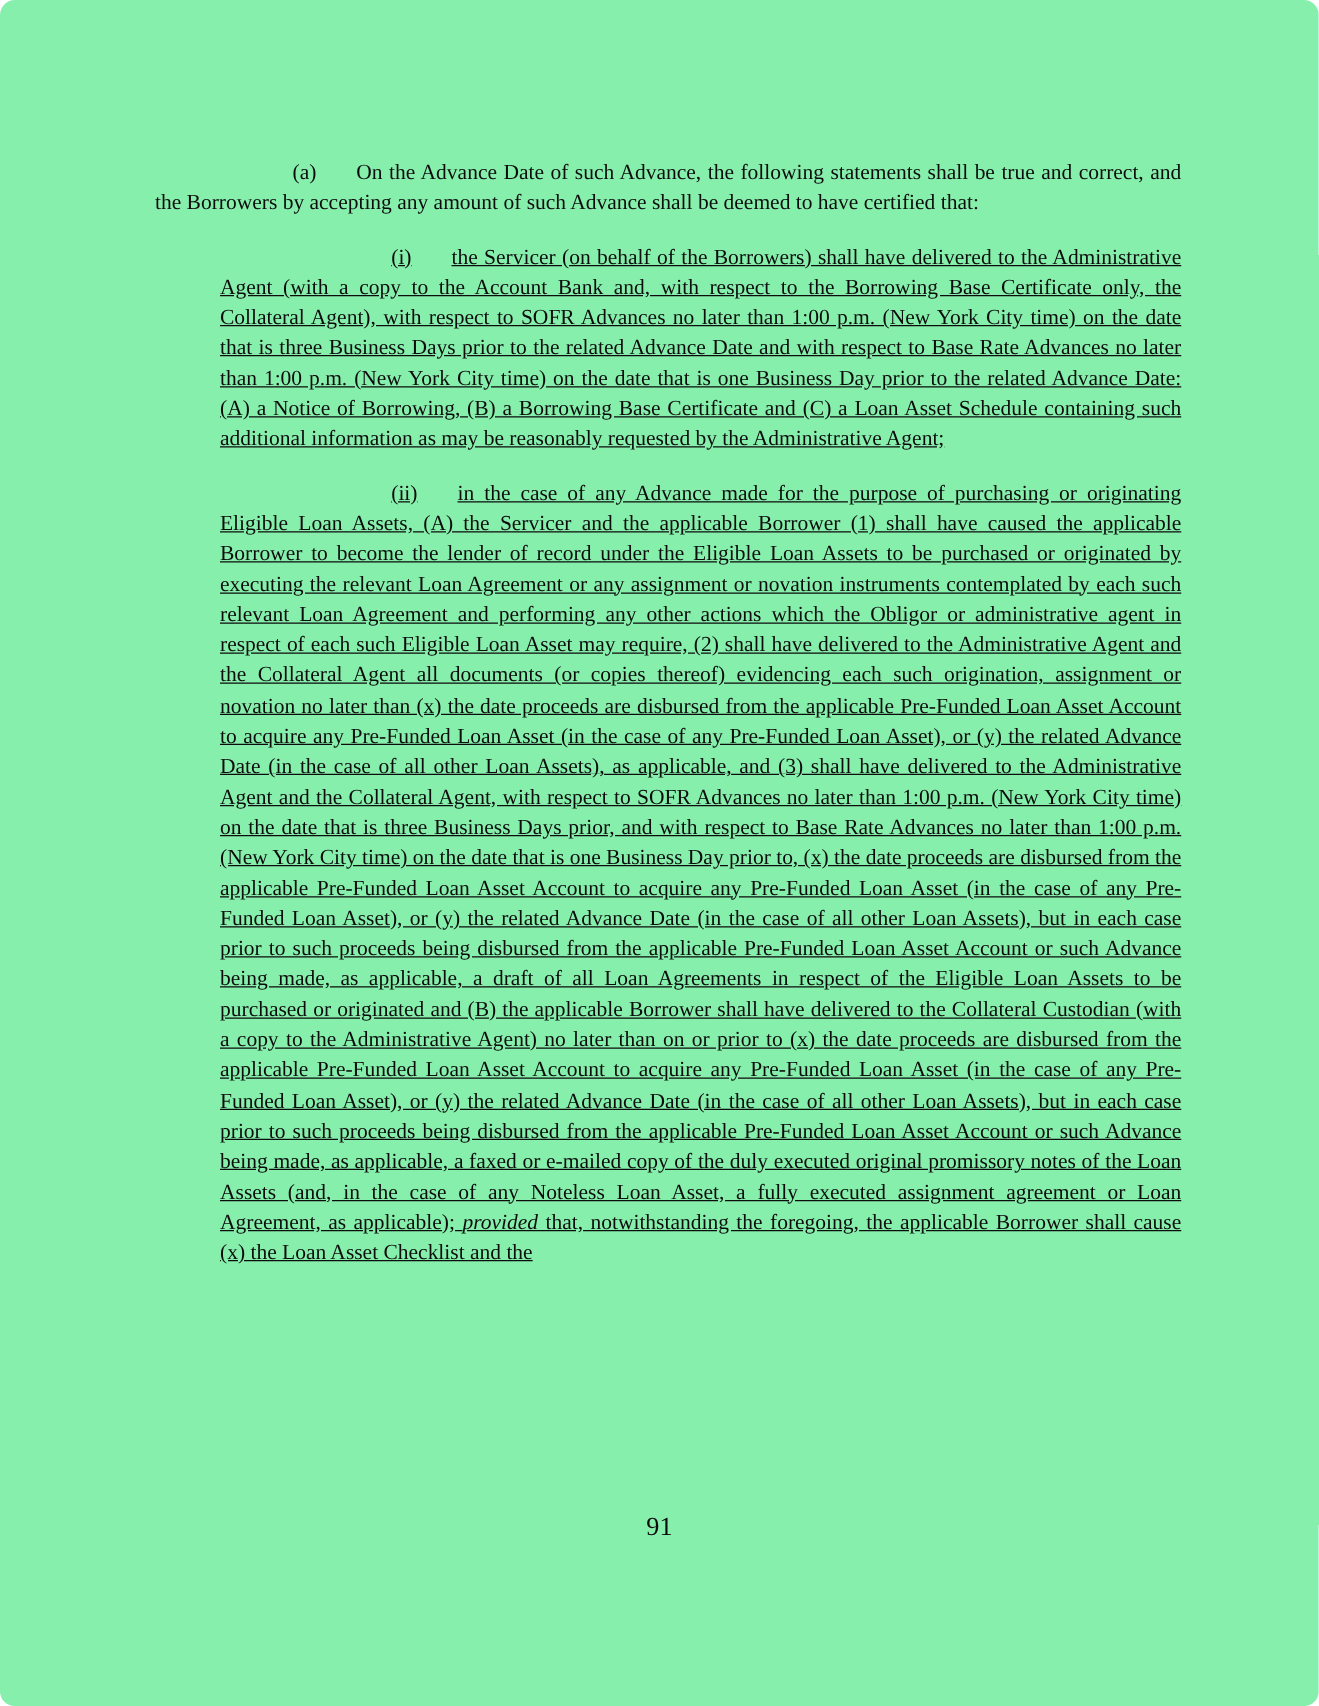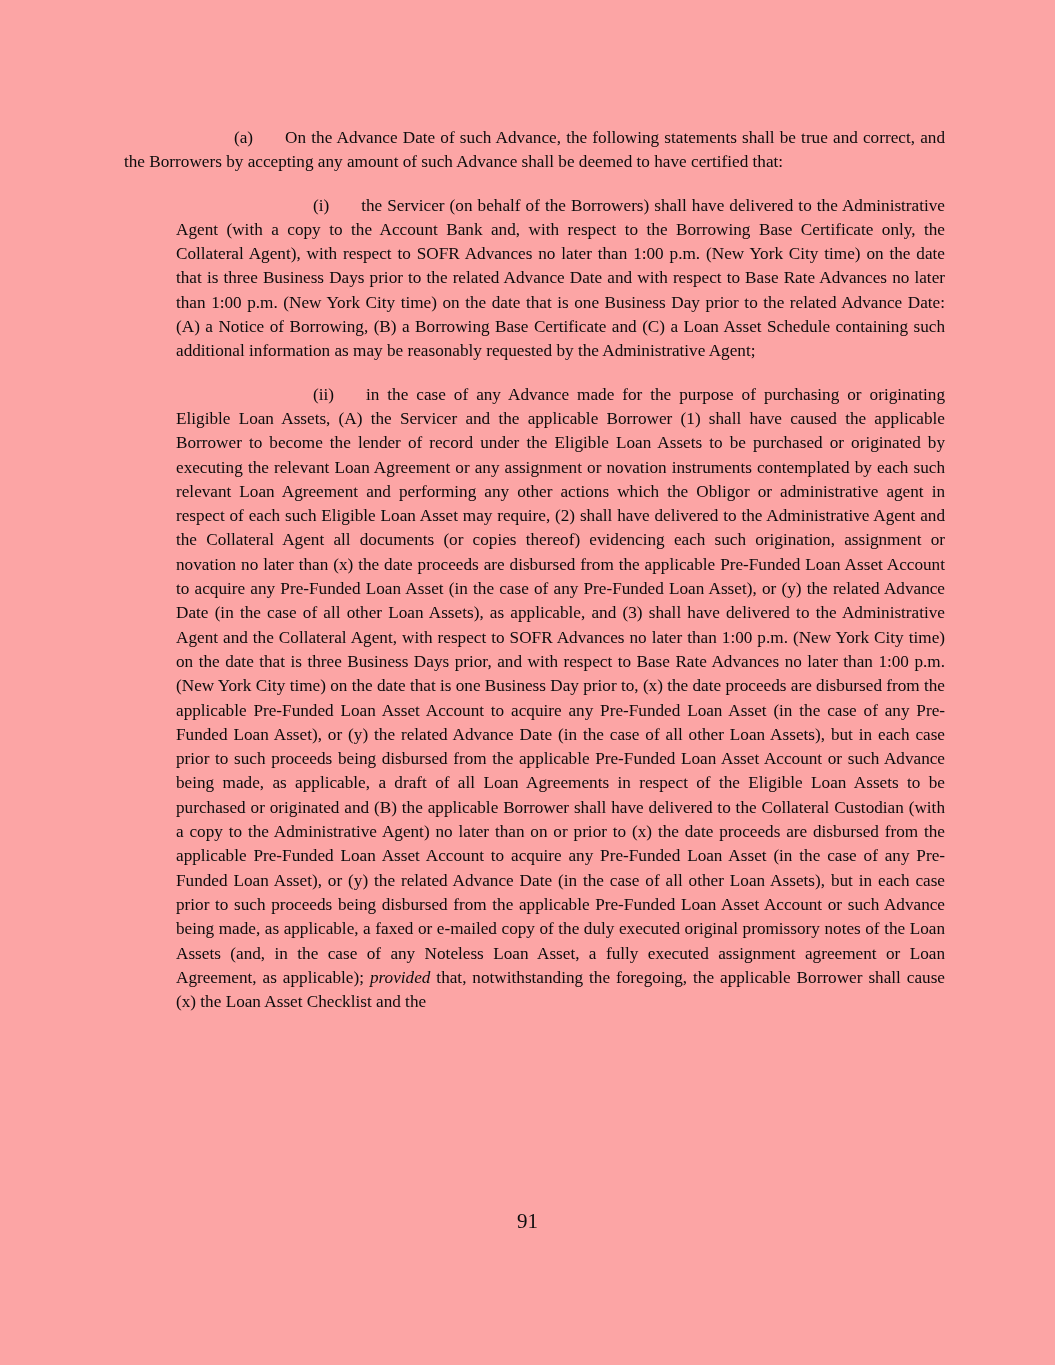--- a/index.html
+++ b/index.html
@@ -15,37 +15,39 @@
     font-family: "Liberation Serif", "DejaVu Serif", serif;
     color: #0c0c0c;
   }
   .page {
     position: absolute;
     top: 0; left: 0;
     width: 1055px;
     height: 1365px;
     box-sizing: border-box;
     padding: 126px 110px 0 124px;
-    background: #fca5a5;
+    background: #86efac;
+    border-radius: 12px;
   }
   .para {
     margin: 0;
     font-size: 17.2px;
     line-height: 24.3px;
     text-align: justify;
     text-justify: inter-word;
     hyphens: none;
   }
   .para.intro {
     text-indent: 110px;
   }
   .para.sub {
     margin-left: 52px;
     margin-top: 19px;
     text-indent: 137px;
+    text-decoration: underline;
   }
   .tab {
     display: inline-block;
     width: 32px;
   }
   .run-italic {
     font-style: italic;
   }
   .footer {
     position: absolute;

